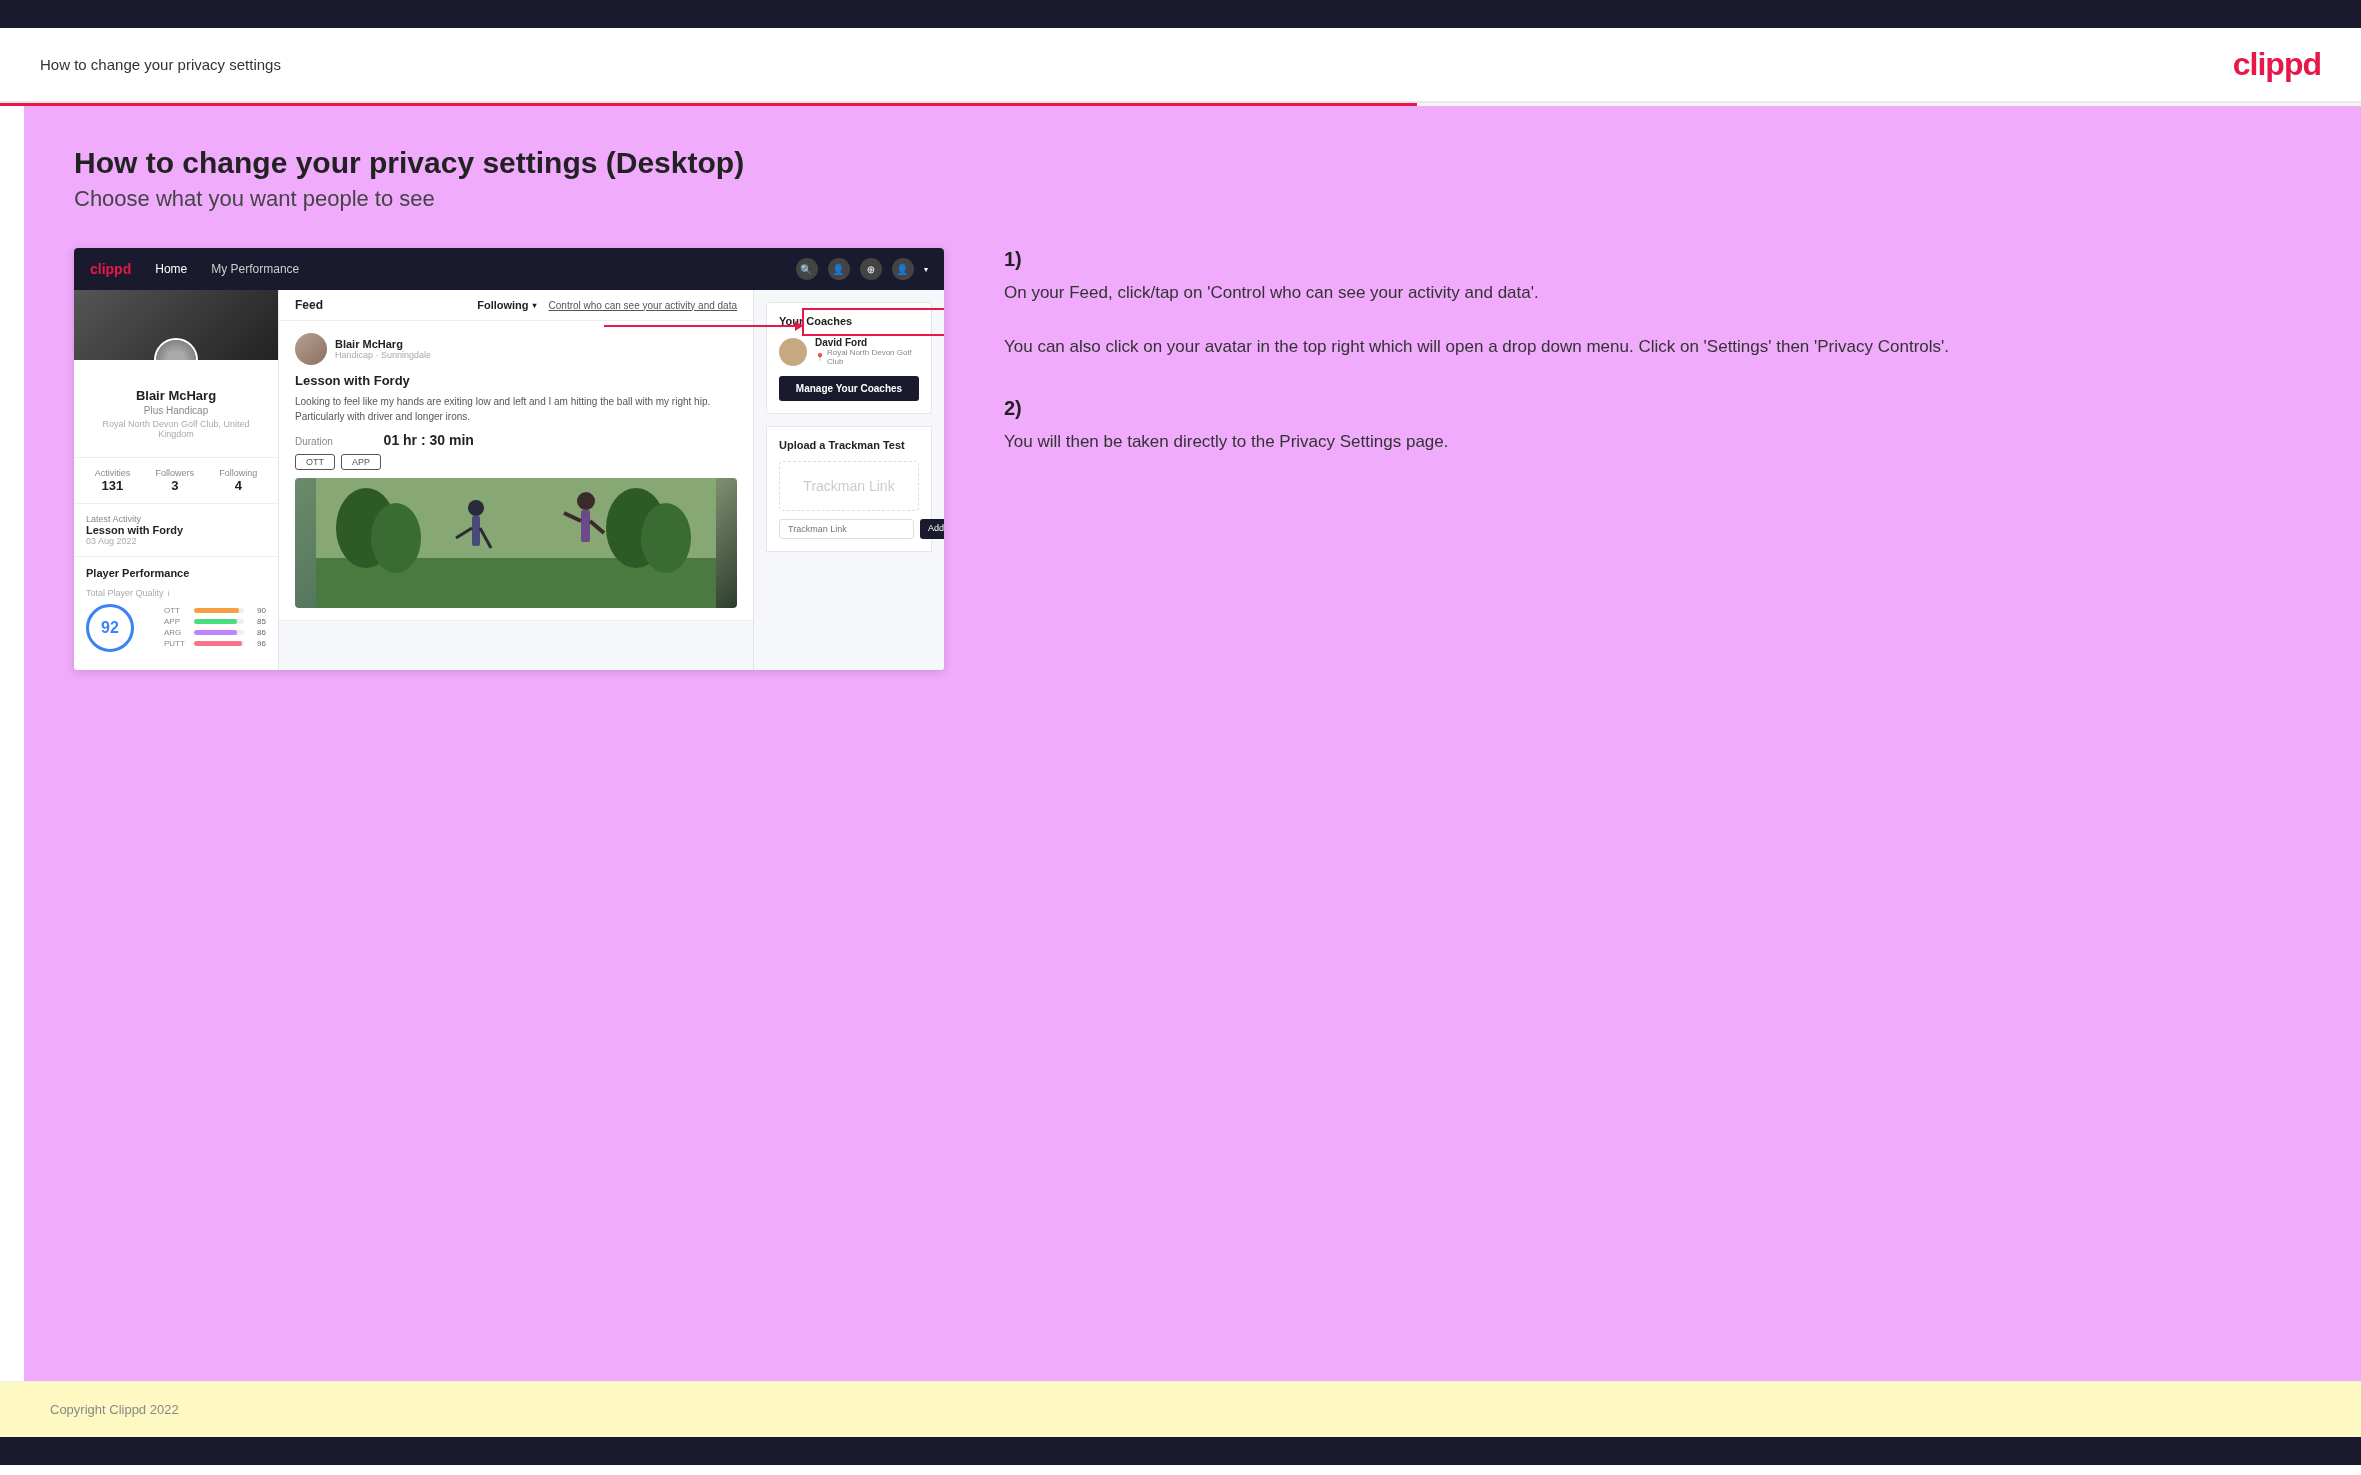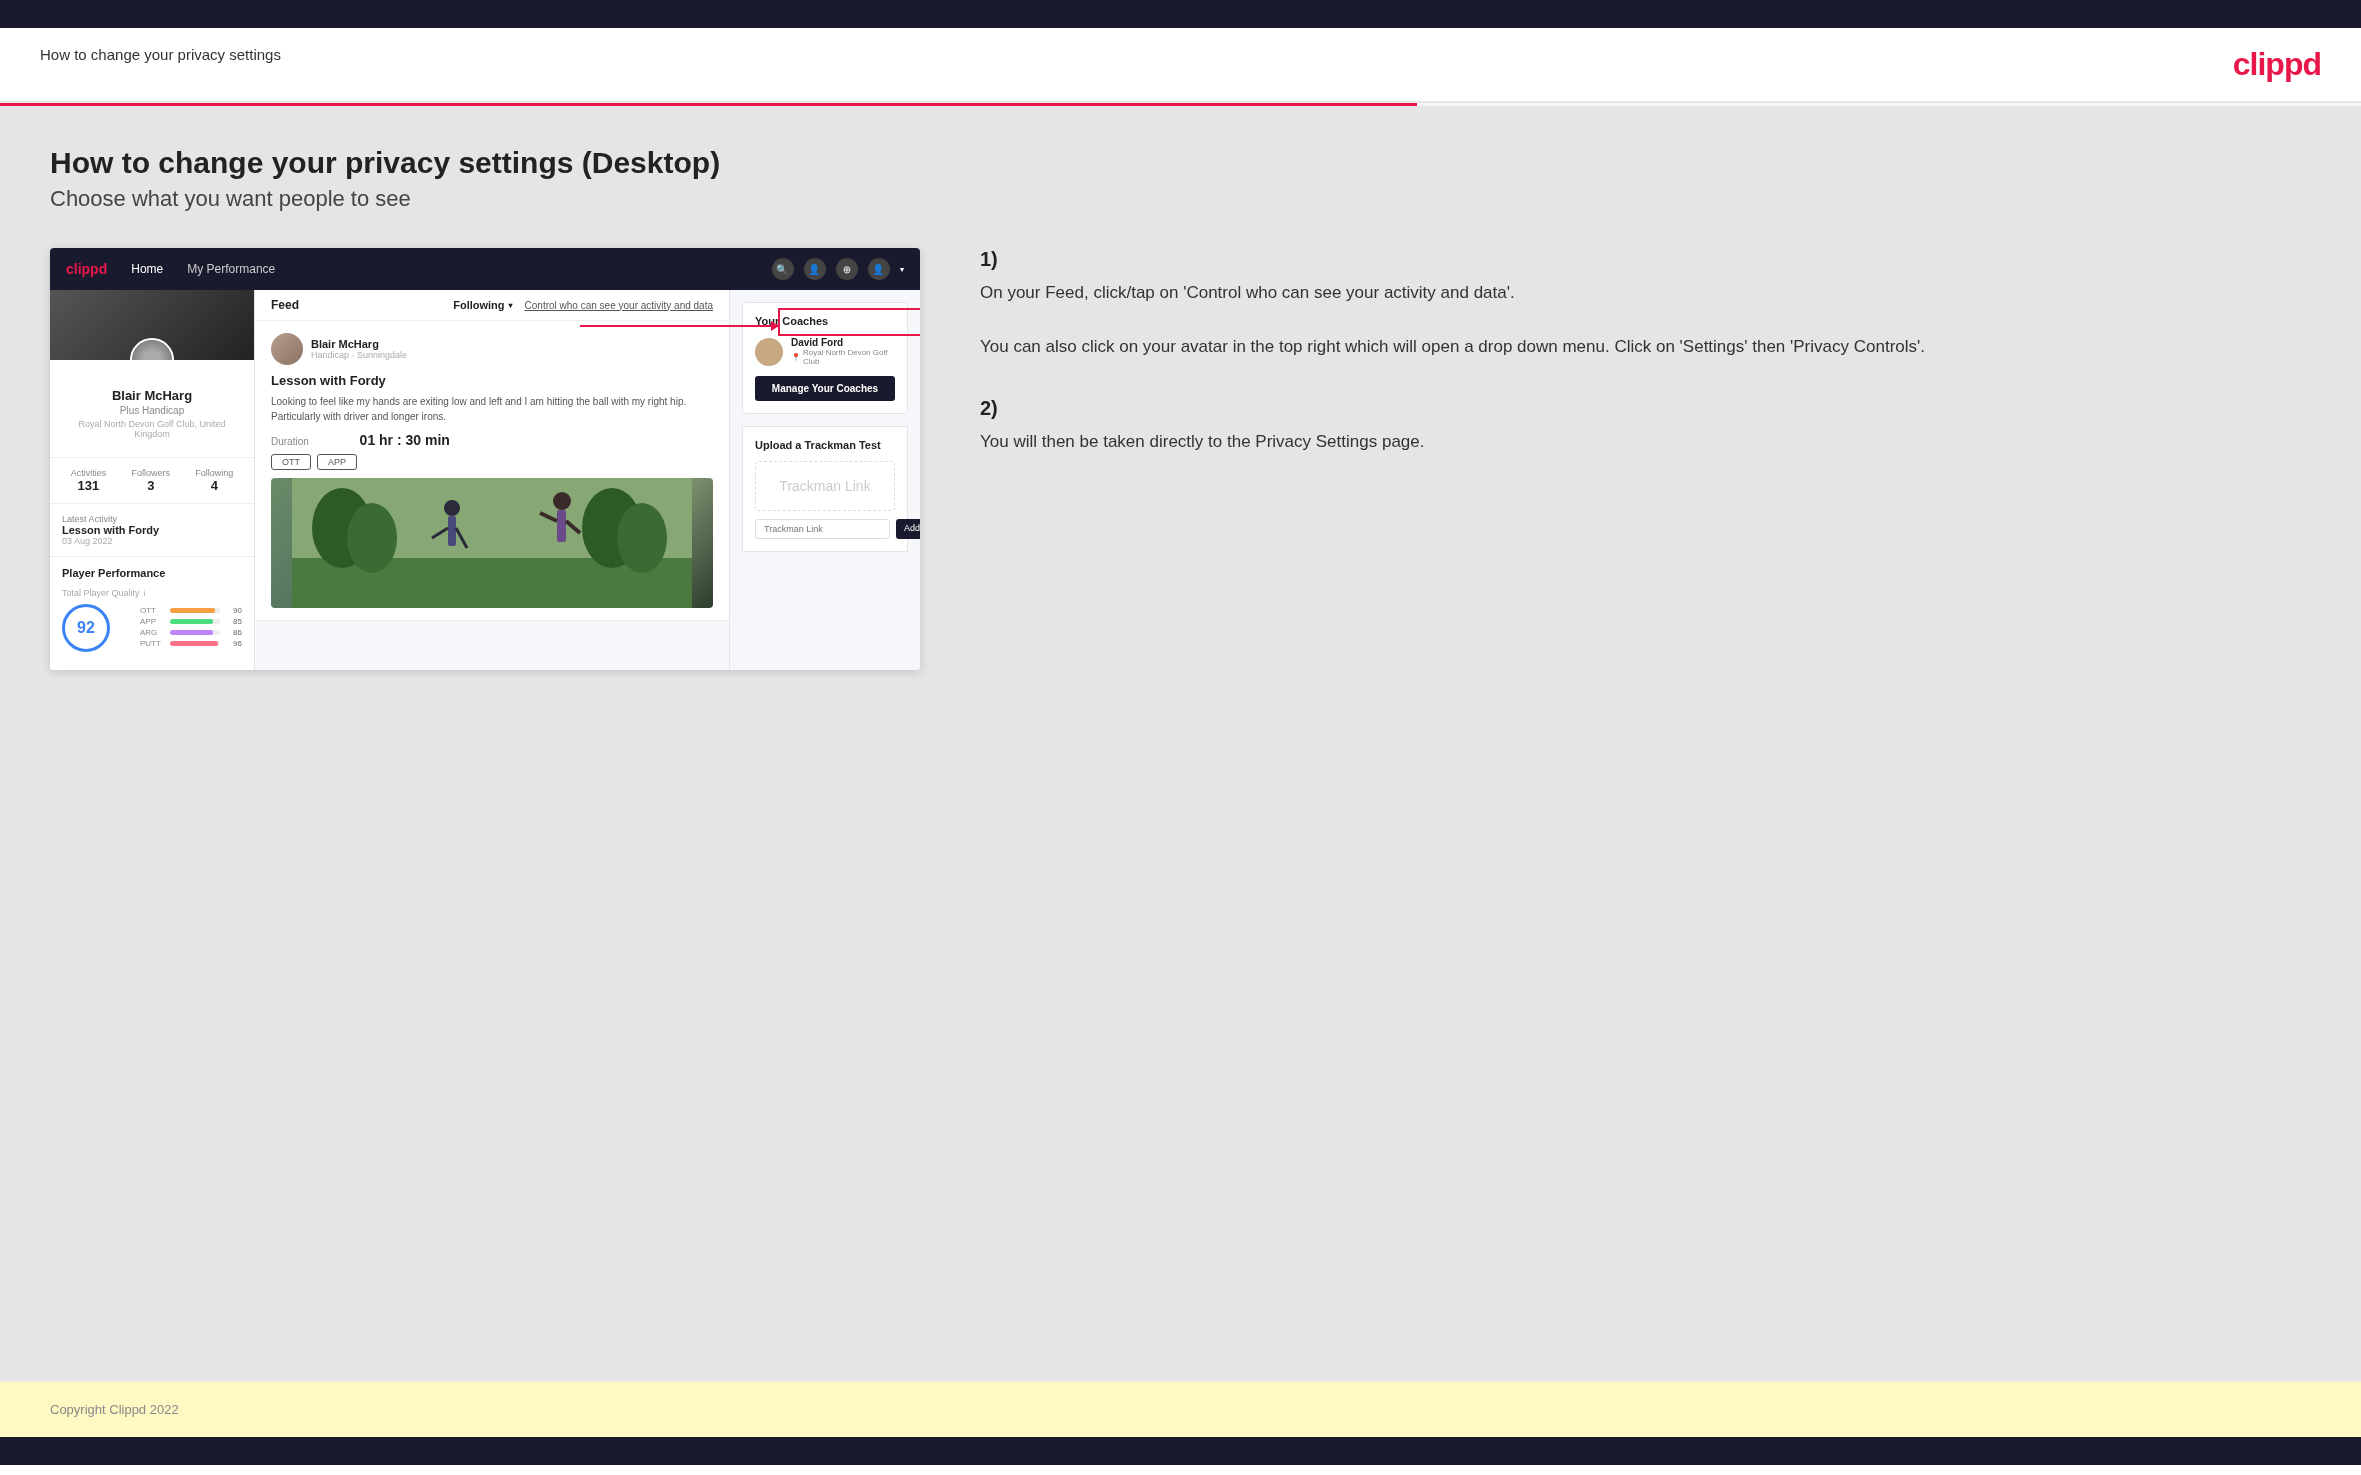--- a/index.html
+++ b/index.html
@@ -7,20 +7,21 @@
 
     
     .top-bar {
       background: #1a1a2e;
       height: 28px;
     }
 
     
     .header {
       display: flex;
+      align-items: center;
       justify-content: space-between;
       padding: 18px 40px;
       border-bottom: 2px solid #e8e8e8;
     }
     .header-title {
       font-size: 15px;
       color: #333;
     }
     .clippd-logo {
       font-size: 32px;
@@ -31,23 +32,24 @@
     .clippd-logo span { color: #e8174a; }
 
     
     .header-separator {
       height: 3px;
       background: linear-gradient(to right, #e8174a 60%, #f5f5f5 60%);
     }
 
     
     .main-content {
-      background: #e5e5e5;
+      background: #f0abfc;
       padding: 40px 50px 50px 50px;
       min-height: calc(100vh - 200px);
+      margin-left: 24px;
     }
 
     .page-heading {
       font-size: 30px;
       font-weight: 700;
       color: #222;
       margin-bottom: 6px;
     }
     .page-subheading {
       font-size: 22px;

